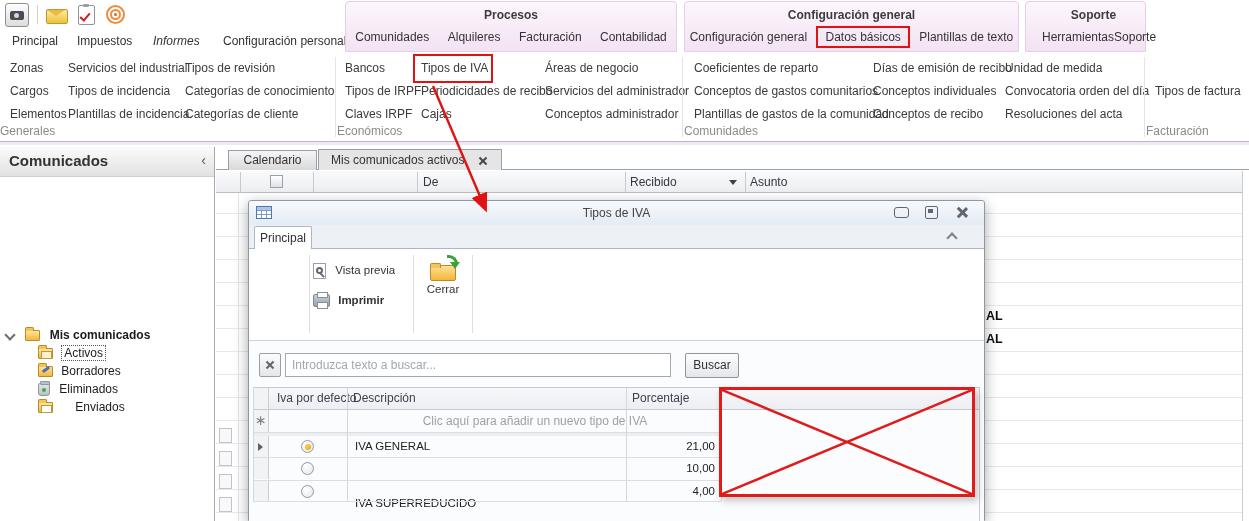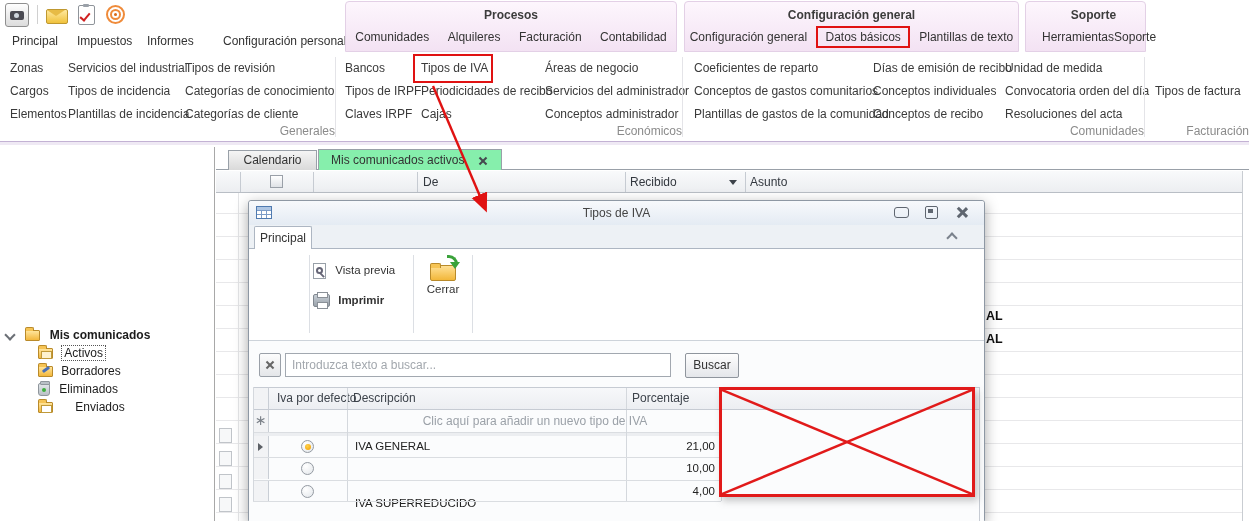--- a/index.html
+++ b/index.html
@@ -6,21 +6,21 @@
   .screen{position:relative;width:1249px;height:521px;background:#fff;overflow:hidden;font-size:12px;color:#333;}
   .abs{position:absolute;}
   .nosel{user-select:none;}
 
   
   .rgroup{height:51px;background:linear-gradient(#fdf6fd,#f3e2f3);border:1px solid #e3d0e6;border-radius:4px 4px 0 0;box-sizing:border-box;}
   .rgroup-title{text-align:center;font-weight:bold;color:#3c3c3c;padding-top:6px;font-size:12px;}
   .rgroup-tabs{display:flex;justify-content:space-around;align-items:center;margin-top:8px;font-size:12px;color:#333;}
   .main-tab{top:32px;height:18px;line-height:18px;color:#333;cursor:default;}
   .mi{height:18px;line-height:18px;color:#3a3a3a;white-space:nowrap;cursor:default;}
-  .mg-label{top:123px;height:16px;line-height:16px;text-align:right;color:#8b8b8b;}
+  .mg-label{top:123px;height:16px;line-height:16px;text-align:left;color:#8b8b8b;}
   .vsep{width:1px;background:#e4e4e8;}
   .red-frame{border:2px solid #e01212;box-sizing:border-box;pointer-events:none;z-index:45;}
   .red-inline{border:2px solid #e01212;padding:2px 7px;}
   .ribbon-bottom1{left:0;top:141px;width:1249px;height:1px;background:#c3b2d4;}
   .ribbon-bottom2{left:0;top:142px;width:1249px;height:3px;background:#efe9f4;}
 
   
   .qat-box{width:24px;height:24px;border:1px solid #8f8f8f;border-radius:3px;background:linear-gradient(#fefefe,#dcdcdc);box-sizing:border-box;}
   .qat-box i{position:absolute;left:4px;top:7px;width:14px;height:9px;background:#4a4a52;border-radius:2px;}
   .qat-box b{position:absolute;left:8px;top:9px;width:5px;height:5px;border-radius:50%;background:#cfd6de;}
@@ -47,21 +47,21 @@
   .folder .pen{position:absolute;left:3px;top:1px;width:8px;height:3px;background:#4a6fb5;transform:rotate(-35deg);border-radius:1px;}
   .trash{position:relative;display:inline-block;width:12px;height:13px;background:linear-gradient(#e3e7ea,#b9c0c6);border:1px solid #8f969c;border-radius:2px 2px 3px 3px;box-sizing:border-box;vertical-align:middle;}
   .trash::before{content:"";position:absolute;left:1px;top:-3px;width:8px;height:2px;background:#b9c0c6;border:1px solid #8f969c;border-radius:1px;}
   .trash i{position:absolute;left:3px;top:4px;width:4px;height:4px;background:#3fae3f;border-radius:50%;}
   .focus-dotted{border:1px dotted #555;padding:0 2px;}
 
   
   .tabbar{left:216px;top:148px;width:1033px;height:22px;border-bottom:1px solid #99a0a8;background:#fff;box-sizing:border-box;}
   .wtab{position:absolute;box-sizing:border-box;font-size:12px;color:#333;}
   .wtab.inactive{background:linear-gradient(#f5f5f5,#d9d9d9);border:1px solid #99a0a8;border-bottom:none;text-align:center;line-height:19px;}
-  .wtab.active{background:#86efac;border:1px solid #99a0a8;border-bottom:none;line-height:20px;padding-left:12px;}
+  .wtab.active{background:#e5e5e5;border:1px solid #99a0a8;border-bottom:none;line-height:20px;padding-left:12px;}
   .xicon{position:relative;display:inline-block;width:9px;height:9px;}
   .xicon::before,.xicon::after{content:"";position:absolute;left:4px;top:0;width:2px;height:10px;background:#45494f;}
   .xicon::before{transform:rotate(45deg);} .xicon::after{transform:rotate(-45deg);}
   .mail-header{left:216px;top:171px;width:1026px;height:22px;background:linear-gradient(#f9fafb,#eceef1);border-bottom:1px solid #b9bec5;box-sizing:border-box;}
   .mh-sep{top:172px;width:1px;height:20px;background:#c6cbd2;}
   .mh-label{top:175px;font-size:12px;color:#33383f;}
   .checkbox{width:13px;height:13px;border:1px solid #9aa0a8;background:linear-gradient(#fff,#dfe2e6);box-sizing:border-box;}
   .tri-down{width:0;height:0;border-left:4px solid transparent;border-right:4px solid transparent;border-top:5px solid #3c4249;}
   .mline{left:216px;width:1026px;height:1px;background:#e8e8ea;}
   .mini-cell{width:13px;height:15px;background:#f7f8f9;border:1px solid #c0c4c9;box-sizing:border-box;}
@@ -136,21 +136,21 @@
       <i></i>
     </span>
   <span class="abs bc" style="left:106px;top:5px;">
       <i>
         <b></b>
       </i>
     </span>
 
   <span class="abs main-tab" style="left:12px;">Principal</span>
   <span class="abs main-tab" style="left:77px;">Impuestos</span>
-  <span class="abs main-tab" style="left:147px;">Informes</span>
+  <span class="abs main-tab" style="left:153px;font-style:italic;">Informes</span>
   <span class="abs main-tab" style="left:223px;">Configuración personal</span>
 
   <div class="abs rgroup" style="left:345px;top:1px;width:332px;">
     <div class="rgroup-title">Procesos</div>
     <div class="rgroup-tabs">
       <span>Comunidades</span>
       <span>Alquileres</span>
       <span>Facturación</span>
       <span>Contabilidad</span>
     </div>
@@ -208,20 +208,24 @@
   <div class="abs mg-label" style="left:684px;width:460px;">Comunidades</div>
   <div class="abs vsep" style="left:1144px;top:57px;height:80px;"></div>
 
   <span class="abs mi" style="left:1155px;top:82px;">Tipos de factura</span>
   <div class="abs mg-label" style="left:1146px;width:103px;">Facturación</div>
 
   <div class="abs ribbon-bottom1"></div>
   <div class="abs ribbon-bottom2"></div>
 
   <div class="abs sidebar">
+    <div class="sb-header">
+      <span class="sb-title">Comunicados</span>
+      <span class="sb-collapse">‹</span>
+    </div>
     <div class="tree-row" style="left:6px;top:180px;">
       <span class="chev" style="margin-right:8px;"></span>
       <span class="folder"></span>
       <b style="margin-left:6px;">Mis comunicados</b>
     </div>
     <div class="tree-row" style="left:38px;top:198px;">
       <span class="folder"><span class="ovl"></span></span>
       <span class="focus-dotted" style="margin-left:5px;">Activos</span>
     </div>
     <div class="tree-row" style="left:38px;top:216px;">

